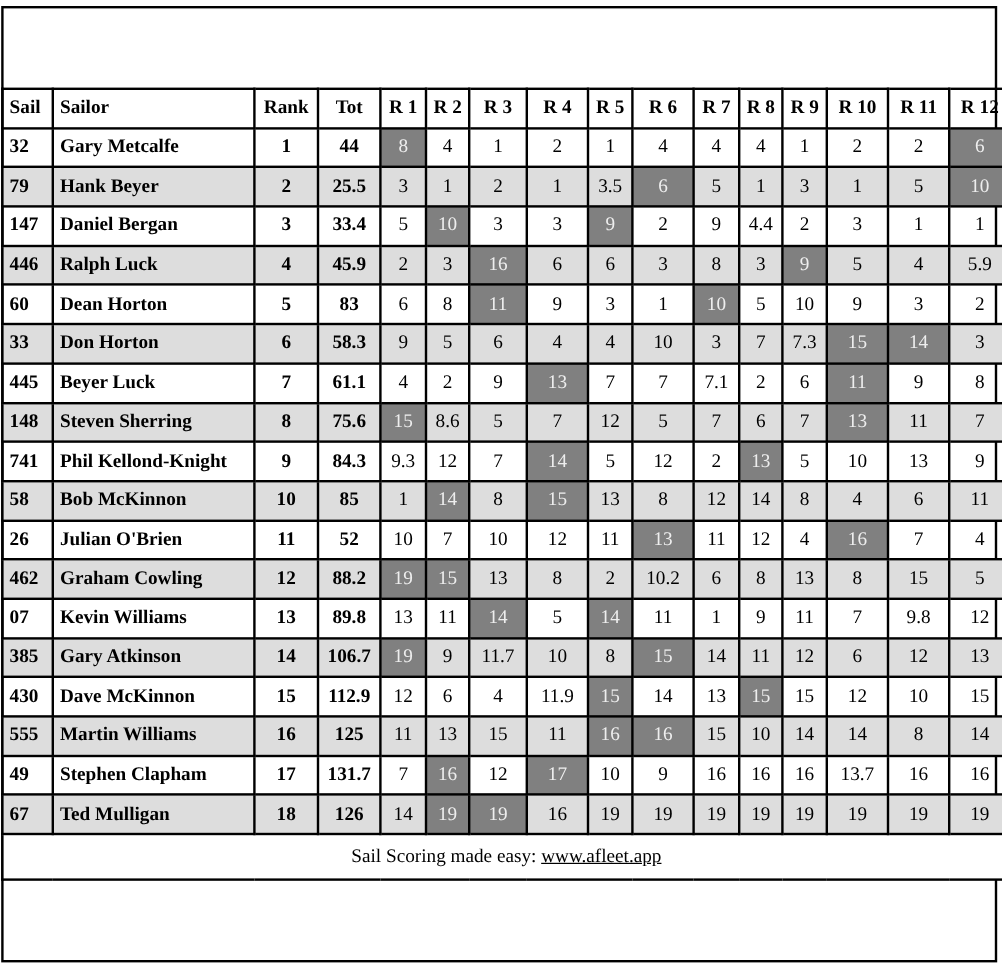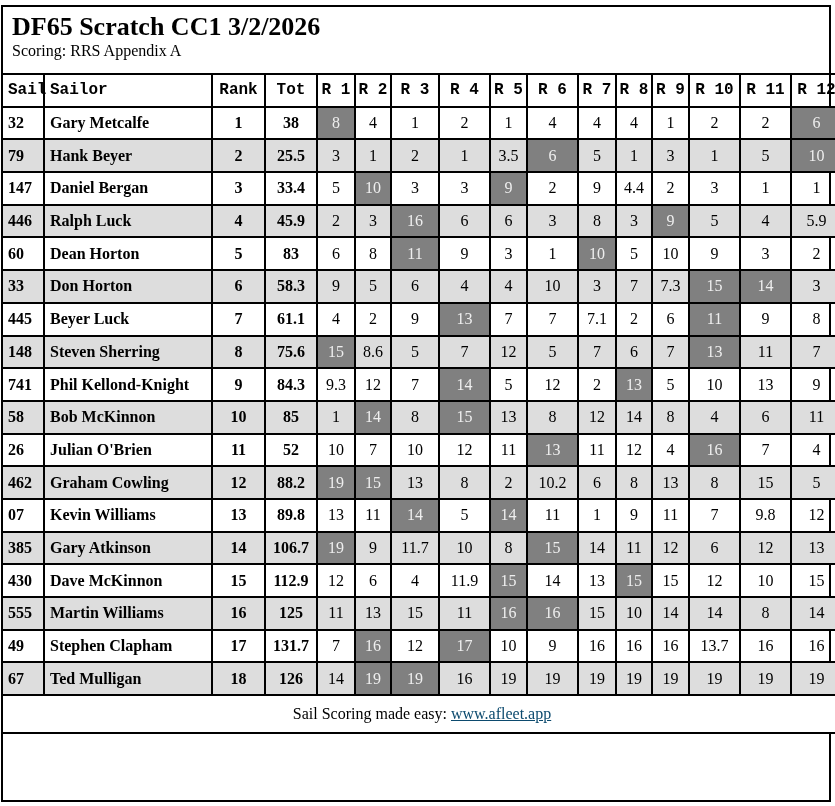--- a/index.html
+++ b/index.html
@@ -3,36 +3,32 @@
 <meta charset="utf-8">
 <style>
   html, body { margin:0; padding:0; background:#ffffff; }
   body { width:835px; height:806px; overflow:hidden; font-family:"Liberation Serif", serif; color:#000; }
   .frame { position:absolute; left:1px; top:5px; width:830px; height:797px; border:2px solid #000; box-sizing:border-box; }
   .title-block { height:66px; padding:6px 0 0 9px; box-sizing:border-box; }
   .title { font-size:26px; font-weight:bold; line-height:28px; margin:0; }
   .subtitle { font-size:16px; line-height:20px; margin:0; }
   table { border-collapse:collapse; width:830px; position:absolute; left:-2px; top:66px; table-layout:fixed; }
   th, td { border:2px solid #000; padding:0; height:32.7px; font-size:16px; text-align:center; box-sizing:border-box; }
-  th { font-weight:bold;font-family:Liberation Mono, monospace; }
+  th { font-weight:bold; }
   th.left, td.left { text-align:left; padding-left:5px; }
   td.b { font-weight:bold; }
   tr.alt td { background:#dddddd; }
   td.drop { background:#808080 !important; color:#eeeeee; }
   .footer td { height:38px; font-size:16px; text-align:center; background:#fff; }
-  .footer a { color:#0c4a6e; text-decoration:underline; }
+  .footer a { color:#000000; text-decoration:underline; }
 </style>
 </head>
 <body>
 
 <div class="frame">
-  <div class="title-block">
-    <p class="title">DF65 Scratch CC1 3/2/2026</p>
-    <p class="subtitle">Scoring: RRS Appendix A</p>
-  </div>
   <table>
     <colgroup>
       <col style="width:42px">
         <col style="width:168px">
         <col style="width:53px">
         <col style="width:52px">
       <col style="width:38px">
         <col style="width:36px">
         <col style="width:48px">
         <col style="width:51px">
@@ -63,21 +59,21 @@
           <th>R 10</th>
           <th>R 11</th>
           <th>R 12</th>
         </tr>
     </thead>
     <tbody id="body-rows">
         <tr>
           <td class="left b">32</td>
           <td class="left b">Gary Metcalfe</td>
           <td class="b">1</td>
-          <td class="b">38</td>
+          <td class="b">44</td>
           <td class="drop">8</td>
           <td>4</td>
           <td>1</td>
           <td>2</td>
           <td>1</td>
           <td>4</td>
           <td>4</td>
           <td>4</td>
           <td>1</td>
           <td>2</td>

